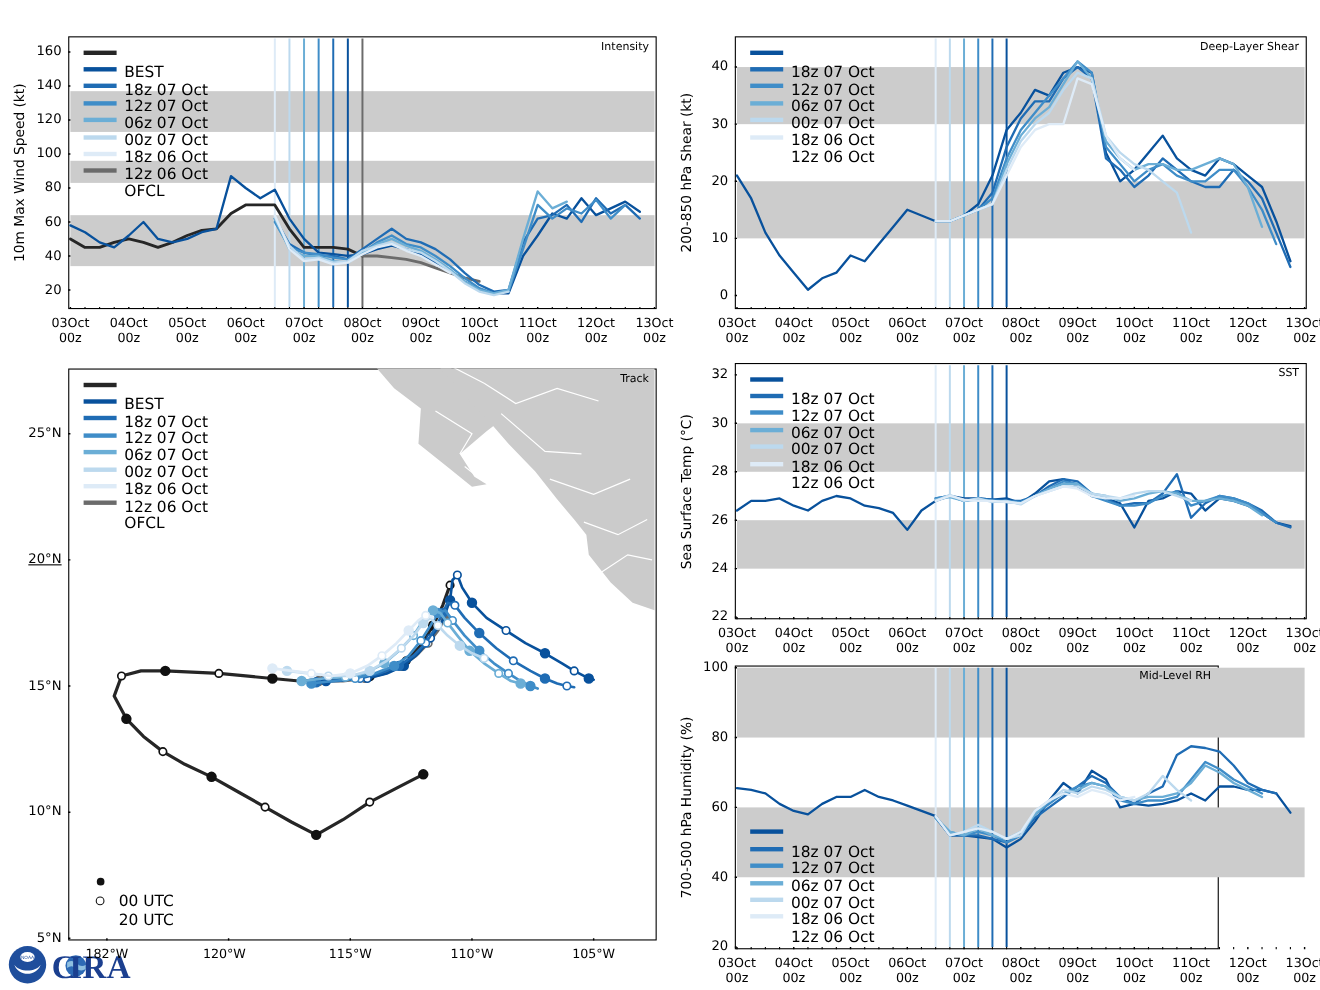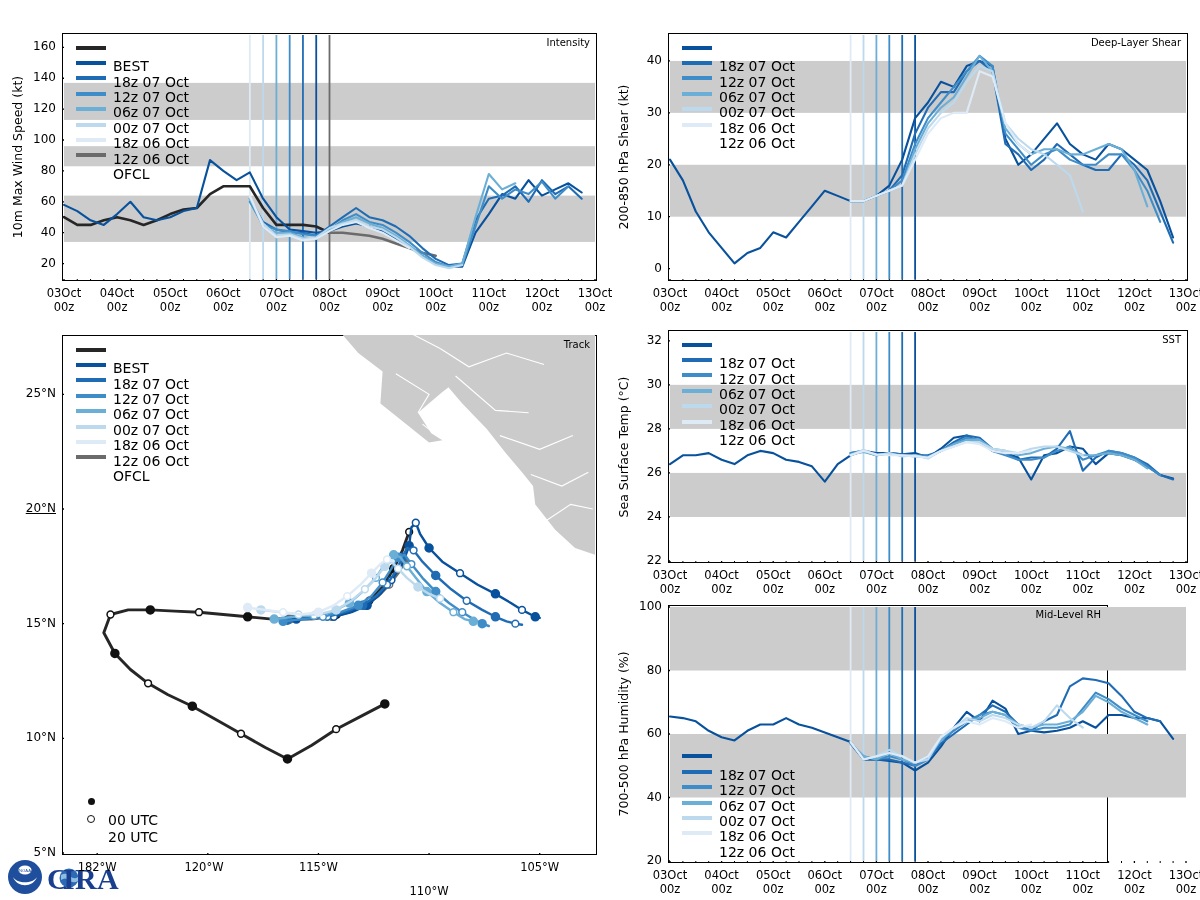--- a/index.html
+++ b/index.html
@@ -673,14 +673,14 @@
 <div class="xtick" style="left: 1156px; top: 868px; width: 60px;">13Oct<br>00z</div>
 <div class="ylab" style="left: 616px; top: 734px; transform: rotate(-90deg) translate(-50%, 0px);">700-500 hPa Humidity (%)</div>
 <div class="ytick" style="left: 4px; top: 845px; width: 52px;">5°N</div>
 <div class="ytick" style="left: 4px; top: 730.333px; width: 52px;">10°N</div>
 <div class="ytick" style="left: 4px; top: 615.667px; width: 52px;">15°N</div>
 <div class="ytick" style="left: 4px; top: 501px; width: 52px; text-decoration: underline;">20°N</div>
 <div class="ytick" style="left: 4px; top: 386.333px; width: 52px;">25°N</div>
 <div class="xtick" style="left: 67.1875px; top: 860px; width: 60px;">182°W</div>
 <div class="xtick" style="left: 174px; top: 860px; width: 60px;">120°W</div>
 <div class="xtick" style="left: 288.438px; top: 860px; width: 60px;">115°W</div>
-<div class="xtick" style="left: 399.062px; top: 884px; width: 60px;">110°W</div>
+<div class="xtick" style="left: 399.062px; top: 860px; width: 60px;">110°W</div>
 <div class="xtick" style="left: 509.688px; top: 860px; width: 60px;">105°W</div>
 
 </body></html>

